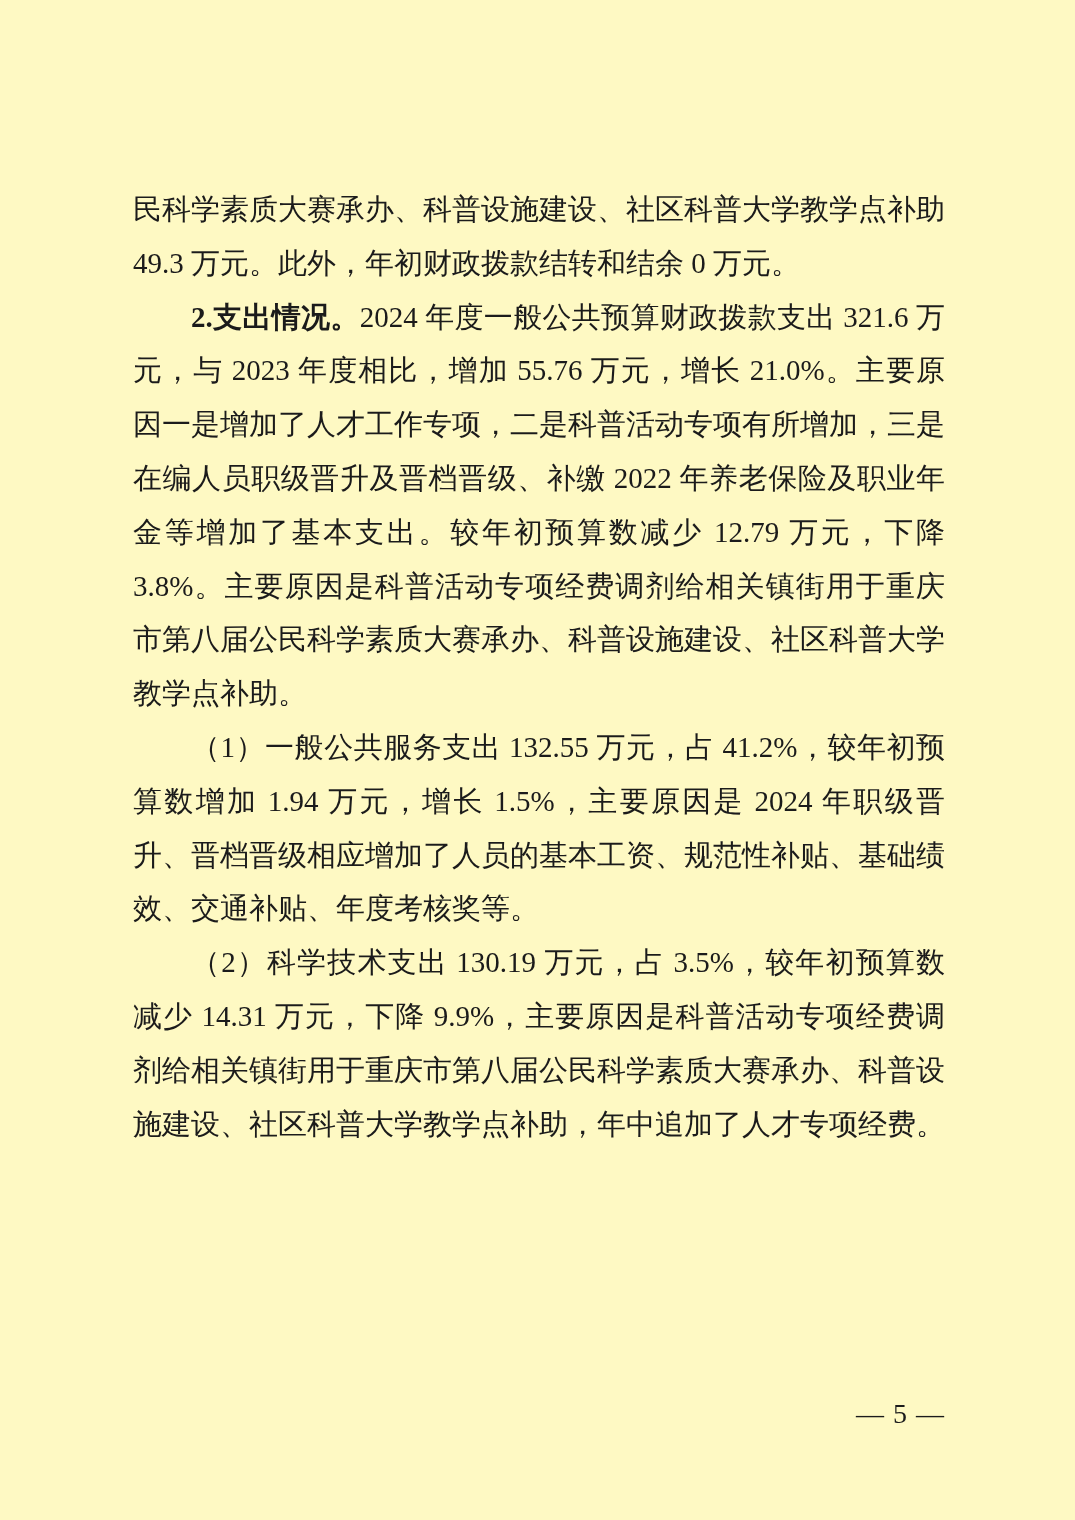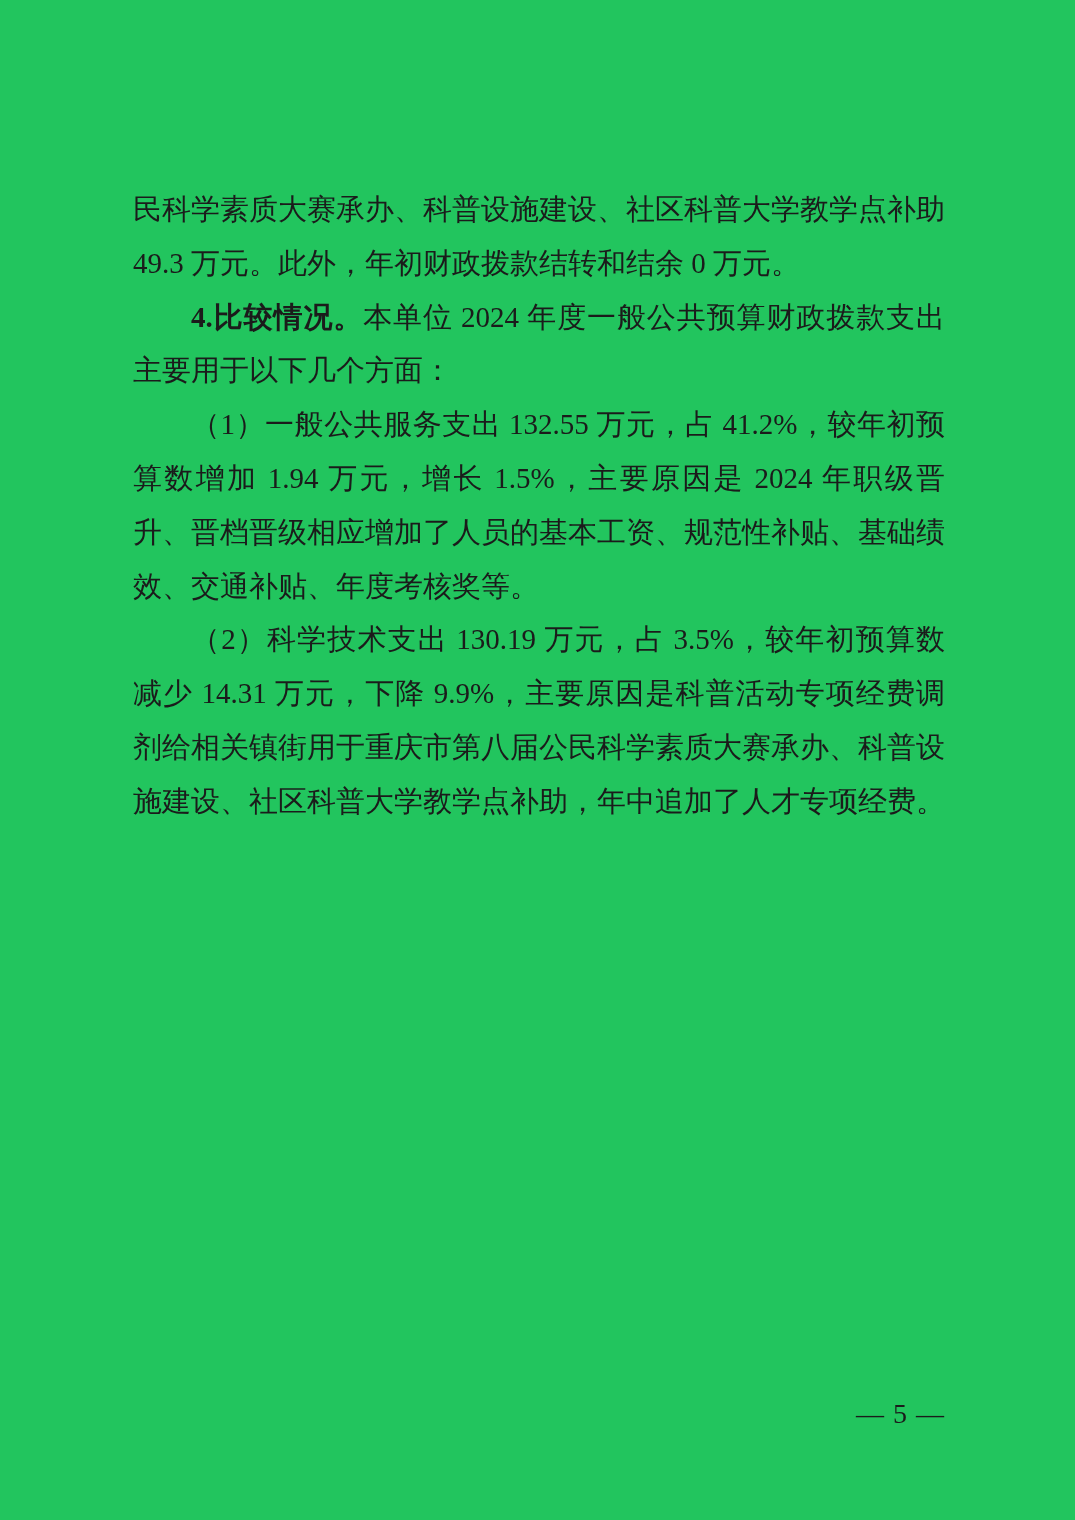--- a/index.html
+++ b/index.html
@@ -4,21 +4,21 @@
 <style>
   html, body {
     margin: 0;
     padding: 0;
     background: #e8e8e8;
   }
   .page {
     position: relative;
     width: 1075px;
     height: 1520px;
-    background: #22c55e;
+    background: #fef9c3;
     overflow: hidden;
     font-family: "Liberation Serif", "DejaVu Serif", serif;
   }
   .content {
     position: absolute;
     left: 133px;
     top: 183px;
     width: 812px;
     color: #1b1b1b;
     font-size: 29px;
@@ -46,23 +46,23 @@
   }
 </style>
 </head>
 <body>
 
 <div class="page">
   <div class="content">
 
     <p class="para"><span class="lead"></span><span>民科学素质大赛承办、科普设施建设、社区科普大学教学点补助 49.3 万元。此外，年初财政拨款结转和结余 0 万元。</span></p>
 
+    <p class="para indent"><span class="lead">2.支出情况。</span><span>2024 年度一般公共预算财政拨款支出 321.6 万元，与 2023 年度相比，增加 55.76 万元，增长 21.0%。主要原因一是增加了人才工作专项，二是科普活动专项有所增加，三是在编人员职级晋升及晋档晋级、补缴 2022 年养老保险及职业年金等增加了基本支出。较年初预算数减少 12.79 万元，下降 3.8%。主要原因是科普活动专项经费调剂给相关镇街用于重庆市第八届公民科学素质大赛承办、科普设施建设、社区科普大学教学点补助。</span></p>
 
 
-    <p class="para indent"><span class="lead">4.比较情况。</span><span>本单位 2024 年度一般公共预算财政拨款支出主要用于以下几个方面：</span></p>
 
     <p class="para indent"><span class="lead"></span><span>（1）一般公共服务支出 132.55 万元，占 41.2%，较年初预算数增加 1.94 万元，增长 1.5%，主要原因是 2024 年职级晋升、晋档晋级相应增加了人员的基本工资、规范性补贴、基础绩效、交通补贴、年度考核奖等。</span></p>
 
     <p class="para indent"><span class="lead"></span><span>（2）科学技术支出 130.19 万元，占 3.5%，较年初预算数减少 14.31 万元，下降 9.9%，主要原因是科普活动专项经费调剂给相关镇街用于重庆市第八届公民科学素质大赛承办、科普设施建设、社区科普大学教学点补助，年中追加了人才专项经费。</span></p>
 
   </div>
 
   <div class="footer">— 5 —</div>
 </div>
 

